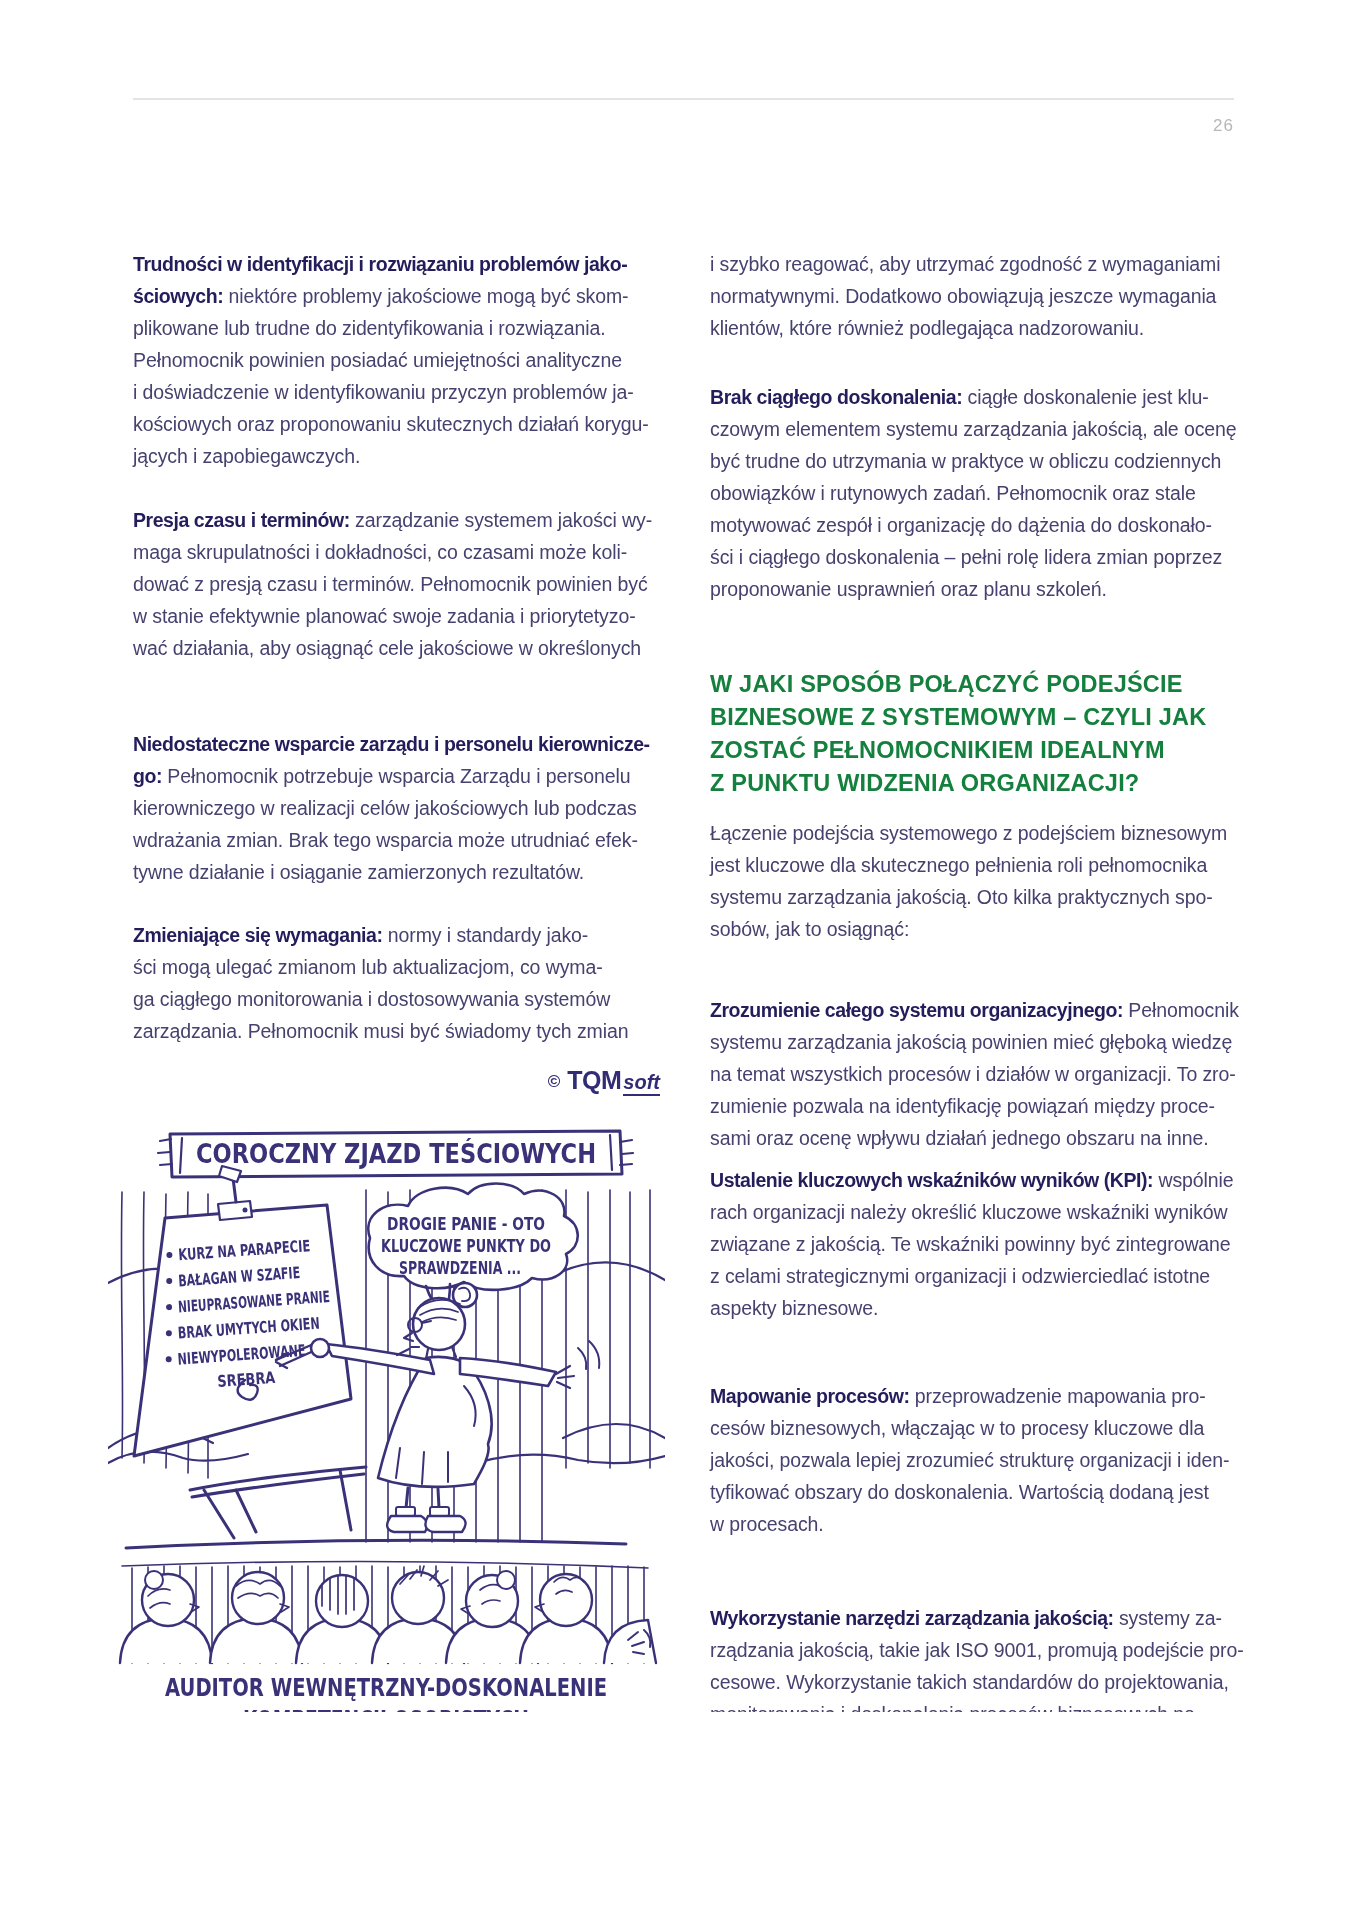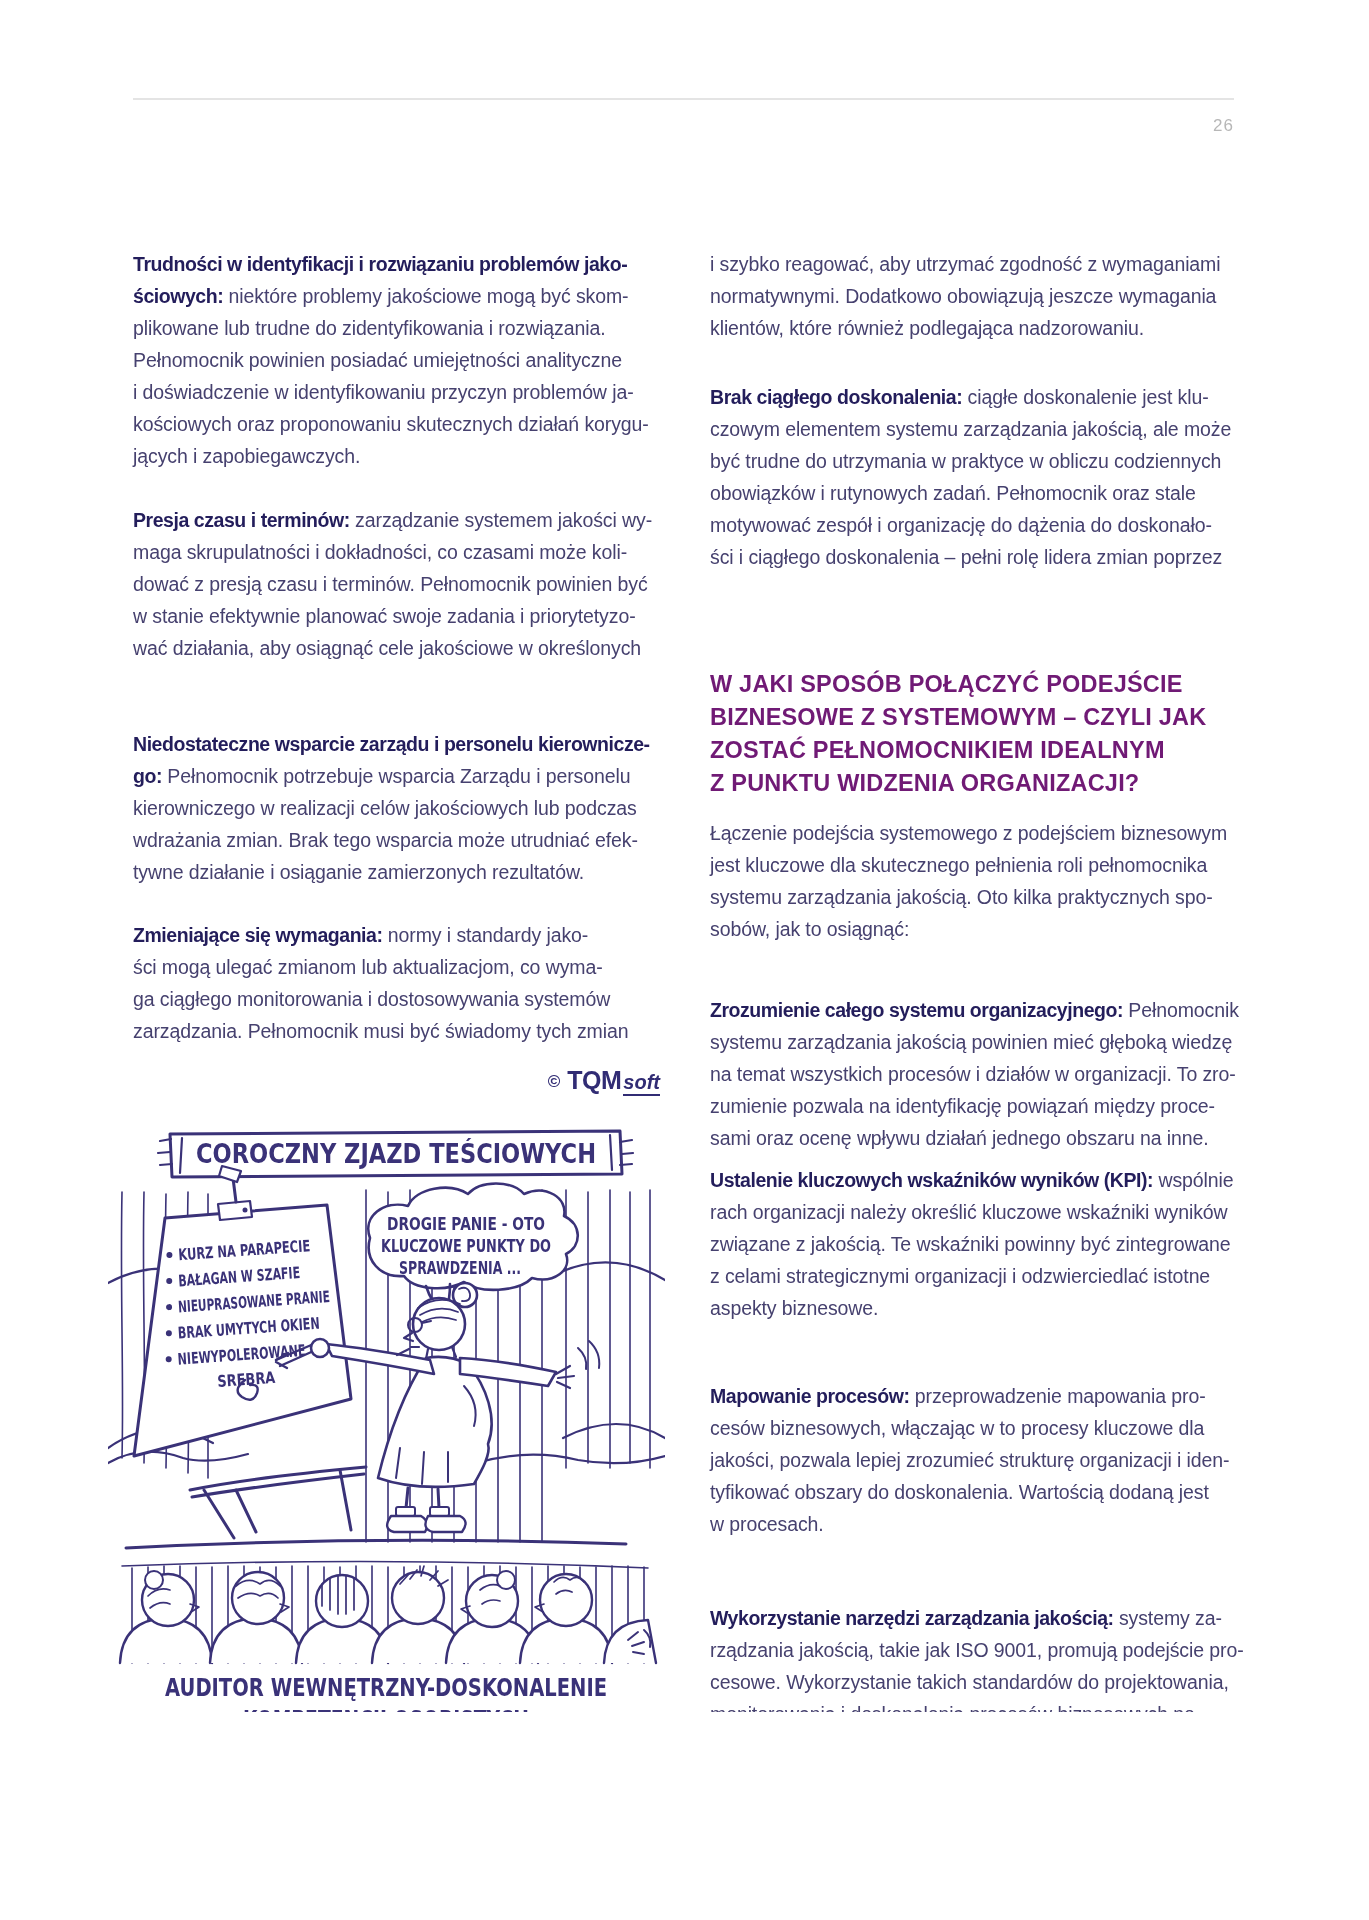--- a/index.html
+++ b/index.html
@@ -4,21 +4,21 @@
 <style>
   html,body{margin:0;padding:0;background:#ffffff;}
   .page{position:relative;width:1369px;height:1712px;background:#fff;overflow:hidden;
         font-family:"Liberation Sans",sans-serif;}
   .rule{position:absolute;left:133px;top:98px;width:1101px;height:2px;background:#e4e4e4;}
   .pagenum{position:absolute;left:1154px;top:116px;width:80px;text-align:right;
            font-size:17px;color:#b7b7b7;letter-spacing:1px;}
   .para{position:absolute;font-size:19.5px;color:#46416f;letter-spacing:-0.1px;}
   .ln{height:32px;line-height:32px;white-space:nowrap;}
   .ln b{color:#231d5b;font-weight:bold;letter-spacing:-0.45px;}
-  .h2{position:absolute;font-weight:bold;font-size:23.5px;color:#701a75;letter-spacing:0.2px;}
+  .h2{position:absolute;font-weight:bold;font-size:23.5px;color:#15803d;letter-spacing:0.2px;}
   .h2 .ln{height:33px;line-height:33px;}
   .logo{position:absolute;left:420px;top:1066px;width:240px;text-align:right;color:#312c74;
         white-space:nowrap;}
   .logo .cr{font-size:17px;font-weight:bold;vertical-align:2px;margin-right:7px;}
   .logo .tqm{font-size:25px;font-weight:900;letter-spacing:-0.5px;}
   .logo .soft{font-size:20px;font-weight:bold;font-style:italic;border-bottom:2.5px solid #312c74;
         margin-left:2px;padding-bottom:1px;}
   .cartoon{position:absolute;left:108px;top:1118px;width:557px;height:625px;}
   .footer-bar{position:absolute;left:1090px;top:1906px;width:279px;height:14px;background:#2b2767;}
   
@@ -73,25 +73,26 @@
   </div>
 
   <div class="para" style="left:710px;top:248px;">
     <div class="ln"><b></b><span>i szybko reagować, aby utrzymać zgodność z wymaganiami</span></div>
     <div class="ln"><b></b><span>normatywnymi. Dodatkowo obowiązują jeszcze wymagania</span></div>
     <div class="ln"><b></b><span>klientów, które również podlegająca nadzorowaniu.</span></div>
   </div>
 
   <div class="para" style="left:710px;top:381px;">
     <div class="ln"><b>Brak ciągłego doskonalenia:</b><span> ciągłe doskonalenie jest klu-</span></div>
-    <div class="ln"><b></b><span>czowym elementem systemu zarządzania jakością, ale może</span></div>
+    <div class="ln"><b></b><span>czowym elementem systemu zarządzania jakością, ale ocenę</span></div>
     <div class="ln"><b></b><span>być trudne do utrzymania w praktyce w obliczu codziennych</span></div>
     <div class="ln"><b></b><span>obowiązków i rutynowych zadań. Pełnomocnik oraz stale</span></div>
     <div class="ln"><b></b><span>motywować zespół i organizację do dążenia do doskonało-</span></div>
     <div class="ln"><b></b><span>ści i ciągłego doskonalenia – pełni rolę lidera zmian poprzez</span></div>
+    <div class="ln"><b></b><span>proponowanie usprawnień oraz planu szkoleń.</span></div>
   </div>
 
   <div class="h2" style="left:710px;top:668px;">
     <div class="ln">W JAKI SPOSÓB POŁĄCZYĆ PODEJŚCIE</div>
     <div class="ln">BIZNESOWE Z SYSTEMOWYM – CZYLI JAK</div>
     <div class="ln">ZOSTAĆ PEŁNOMOCNIKIEM IDEALNYM</div>
     <div class="ln">Z PUNKTU WIDZENIA ORGANIZACJI?</div>
   </div>
 
   <div class="para" style="left:710px;top:817px;">

